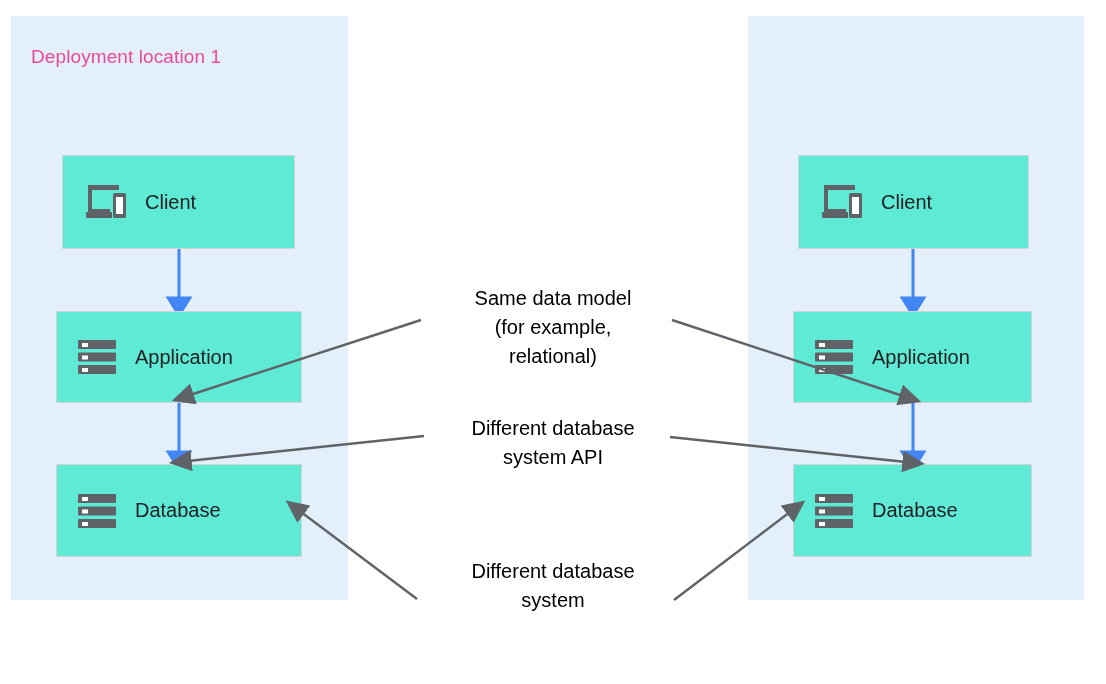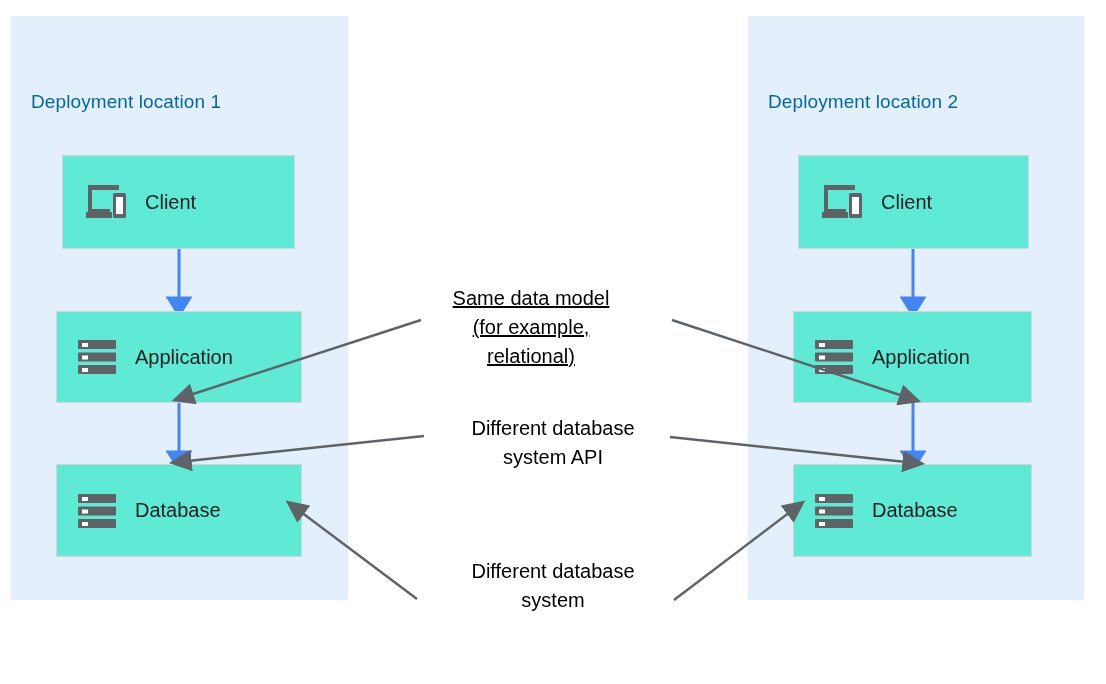--- a/index.html
+++ b/index.html
@@ -18,24 +18,23 @@
     background: #ffffff;
     overflow: hidden;
   }
   .zone {
     position: absolute;
     background: #e3f0fb;
   }
   .zone-label {
     position: absolute;
     font-size: 19px;
-    color: #0369a1;
+    color: #ec4899;
     letter-spacing: 0.1px;
     white-space: nowrap;
-    margin-top: 45px;
   }
   .node {
     position: absolute;
     background: #5eead4;
     border: 1px solid #d4d4d4;
     box-sizing: border-box;
     display: flex;
     align-items: center;
     z-index: 3;
   }
@@ -73,21 +72,20 @@
 </style>
 </head>
 <body>
 
 <div id="canvas">
 
   <div class="zone" style="left:11px; top:16px; width:337px; height:584px;"></div>
   <div class="zone-label" style="left:31px; top:46px;">Deployment location 1</div>
 
   <div class="zone" style="left:748px; top:16px; width:336px; height:584px;"></div>
-  <div class="zone-label" style="left:768px; top:46px;">Deployment location 2</div>
 
   <svg class="overlay links-blue" viewBox="0 0 1106 684">
     <defs>
       <marker id="blueHead" markerWidth="9" markerHeight="9" refX="1.2" refY="4.5" orient="auto" markerUnits="strokeWidth">
         <path d="M0,0 L0,9 L7.2,4.5 z" fill="#4285f4"></path>
       </marker>
     </defs>
 
     <g>
       <line x1="179" y1="248" x2="179" y2="300" stroke="#4285f4" stroke-width="3" marker-end="url(#blueHead)"></line>
@@ -199,21 +197,21 @@
 
     <line x1="424" y1="436" x2="188" y2="461" stroke="#5f6368" stroke-width="2.4" marker-end="url(#grayHead)"></line>
 
     <line x1="670" y1="437" x2="906" y2="462" stroke="#5f6368" stroke-width="2.4" marker-end="url(#grayHead)"></line>
 
     <line x1="417" y1="599" x2="301" y2="512" stroke="#5f6368" stroke-width="2.4" marker-end="url(#grayHead)"></line>
 
     <line x1="674" y1="600" x2="790" y2="512" stroke="#5f6368" stroke-width="2.4" marker-end="url(#grayHead)"></line>
   </svg>
 
-  <div class="annotation" style="left:401px; top:284px; width:260px;text-decoration:underline;">Same data model
+  <div class="annotation" style="left:423px; top:284px; width:260px;">Same data model
 (for example,
 relational)</div>
 
   <div class="annotation" style="left:423px; top:414px; width:260px;">Different database
 system API</div>
 
   <div class="annotation" style="left:423px; top:557px; width:260px;">Different database
 system</div>
 
 </div>

